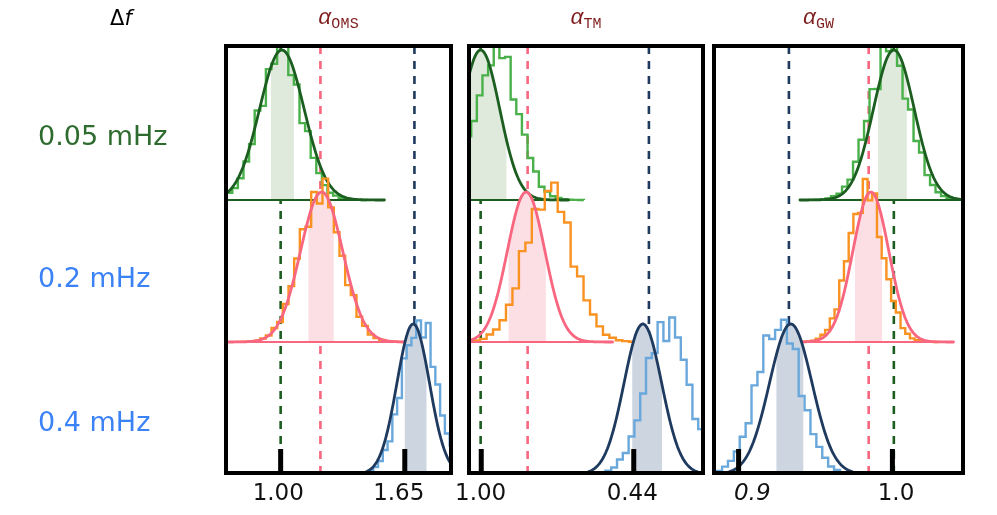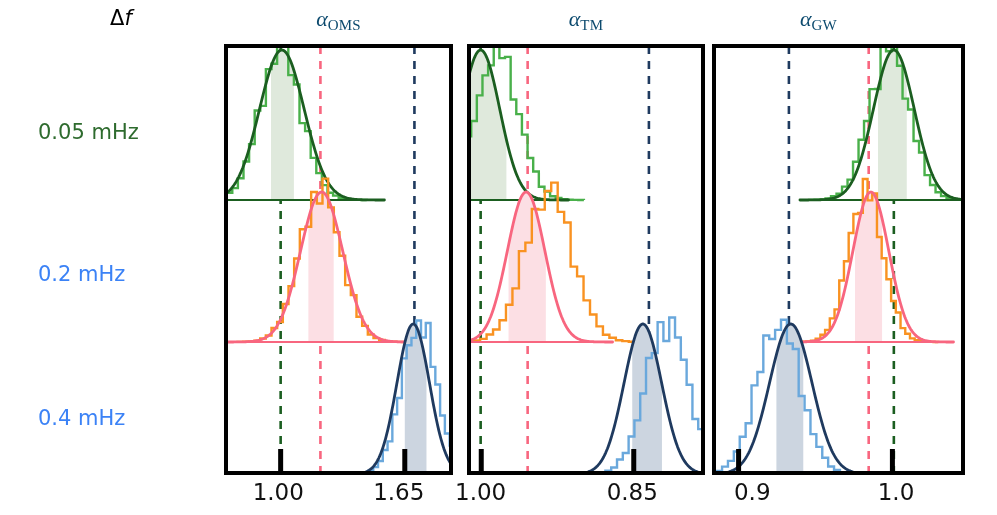--- a/index.html
+++ b/index.html
@@ -17,43 +17,43 @@
   #figure {
     position: absolute;
     left: 0; top: 0;
     width: 997px;
     height: 432px;
   }
   .col-header {
     position: absolute;
     text-align: center;
     font-size: 21px;
-    color: #0c4a6e;
-    font-family: Liberation Serif, serif;
+    color: #7f1d1d;
+    font-family: Liberation Mono, monospace;
     white-space: nowrap;
   }
   .col-header .sym {
     font-style: italic;
     font-size: 22px;
   }
   .col-header .sub {
     font-size: 15px;
     vertical-align: -0.28em;
     letter-spacing: 0.2px;
   }
   .corner-label {
     position: absolute;
     font-size: 21px;
     color: #000000;
     white-space: nowrap;
   }
   .corner-label .sym { font-style: italic; }
   .row-label {
     position: absolute;
-    font-size: 21px;
+    font-size: 27px;
     white-space: nowrap;
     text-align: right;
   }
   .tick-label {
     position: absolute;
     font-size: 23px;
     color: #111111;
     transform: translateX(-50%);
     white-space: nowrap;
   }
@@ -170,18 +170,18 @@
       <line x1="180.40625000000006" y1="427" x2="180.40625000000006" y2="405" stroke="#000000" stroke-width="5"></line>
       <rect x="2" y="2" width="249" height="427" fill="none" stroke="#000000" stroke-width="4"></rect>
       <line x1="40.25000000000003" y1="429" x2="40.25000000000003" y2="433" stroke="#000000" stroke-width="3"></line>
       <line x1="183.99999999999994" y1="429" x2="183.99999999999994" y2="433" stroke="#000000" stroke-width="3"></line>
     </svg>
 
   <div id="ticklabels">
       <div class="tick-label" style="left: 278.237px; top: 479px;">1.00</div>
       <div class="tick-label" style="left: 398.763px; top: 479px;">1.65</div>
       <div class="tick-label" style="left: 480.643px; top: 479px;">1.00</div>
-      <div class="tick-label" style="left: 632.236px; top: 479px;">0.85</div>
-      <div class="tick-label" style="left: 752.25px; top: 479px;">0.9</div>
+      <div class="tick-label" style="left: 632.236px; top: 479px;">0.44</div>
+      <div class="tick-label" style="left: 752.25px; top: 479px; font-style: italic;">0.9</div>
       <div class="tick-label" style="left: 896px; top: 479px;">1.0</div>
     </div>
 
 </div>
 
 </body></html>

